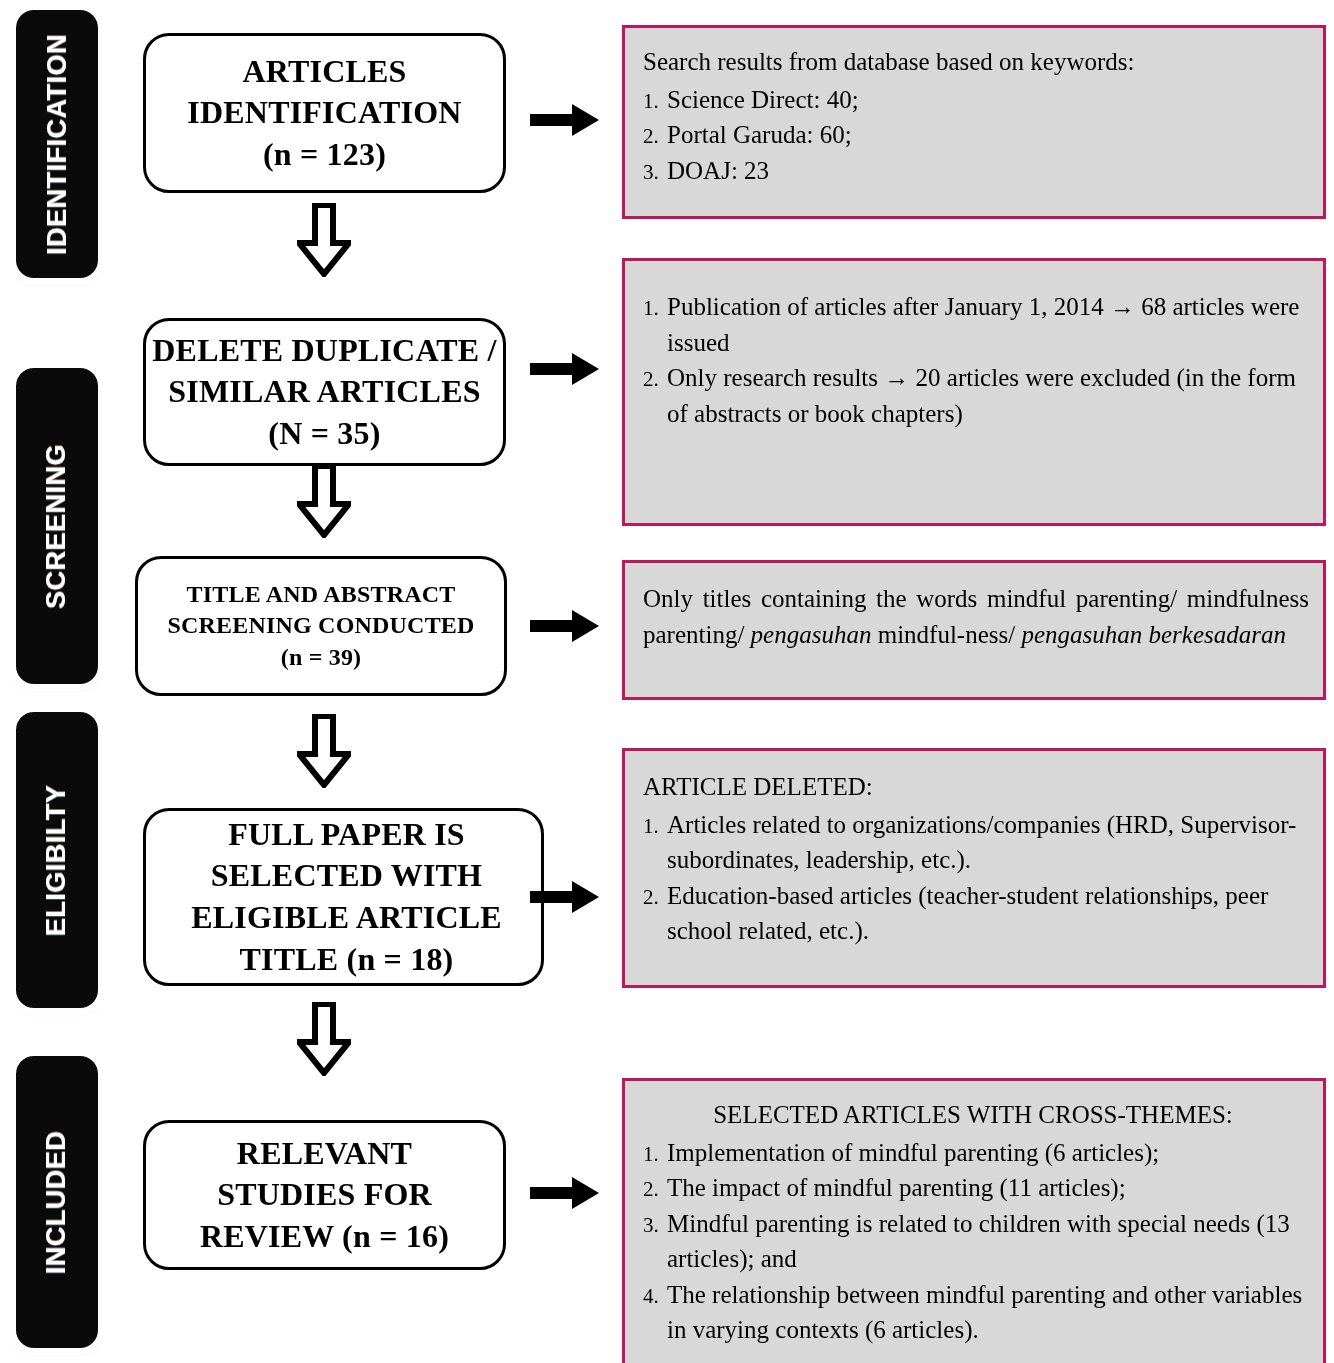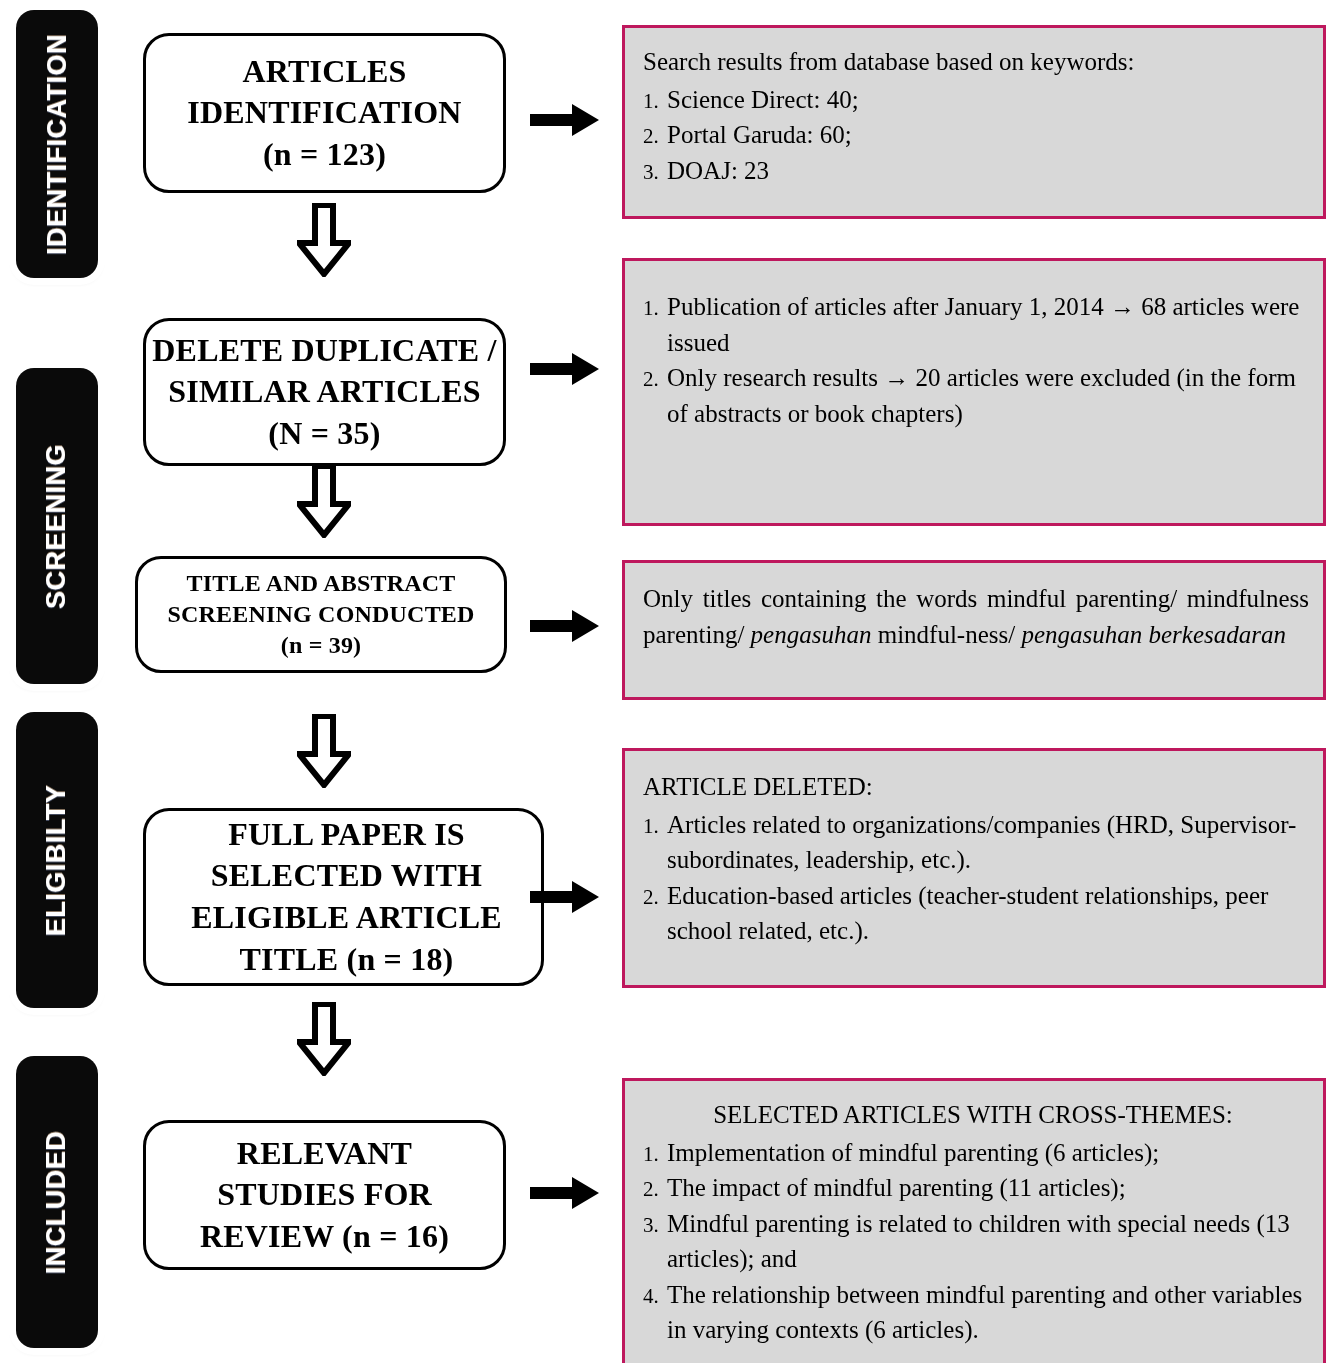--- a/index.html
+++ b/index.html
@@ -134,21 +134,21 @@
     <span class="line">IDENTIFICATION</span>
     <span class="line">(n = 123)</span>
   </div>
 
   <div class="proc-box" style="left:143px; top:286px; width:363px; height:148px;margin-top:32px;">
     <span class="line">DELETE DUPLICATE /</span>
     <span class="line">SIMILAR ARTICLES</span>
     <span class="line">(N = 35)</span>
   </div>
 
-  <div class="proc-box" style="left:135px; top:556px; width:372px; height:117px; font-size:24px;text-align:center;">
+  <div class="proc-box" style="left:135px; top:556px; width:372px; height:140px; font-size:24px;text-align:center;">
     <span class="line">TITLE AND ABSTRACT</span>
     <span class="line">SCREENING CONDUCTED</span>
     <span class="line">(n = 39)</span>
   </div>
 
   <div class="proc-box" style="left:143px; top:808px; width:401px; height:178px;padding-left:12px;">
     <span class="line">FULL PAPER IS</span>
     <span class="line">SELECTED WITH</span>
     <span class="line">ELIGIBLE ARTICLE</span>
     <span class="line">TITLE (n = 18)</span>

